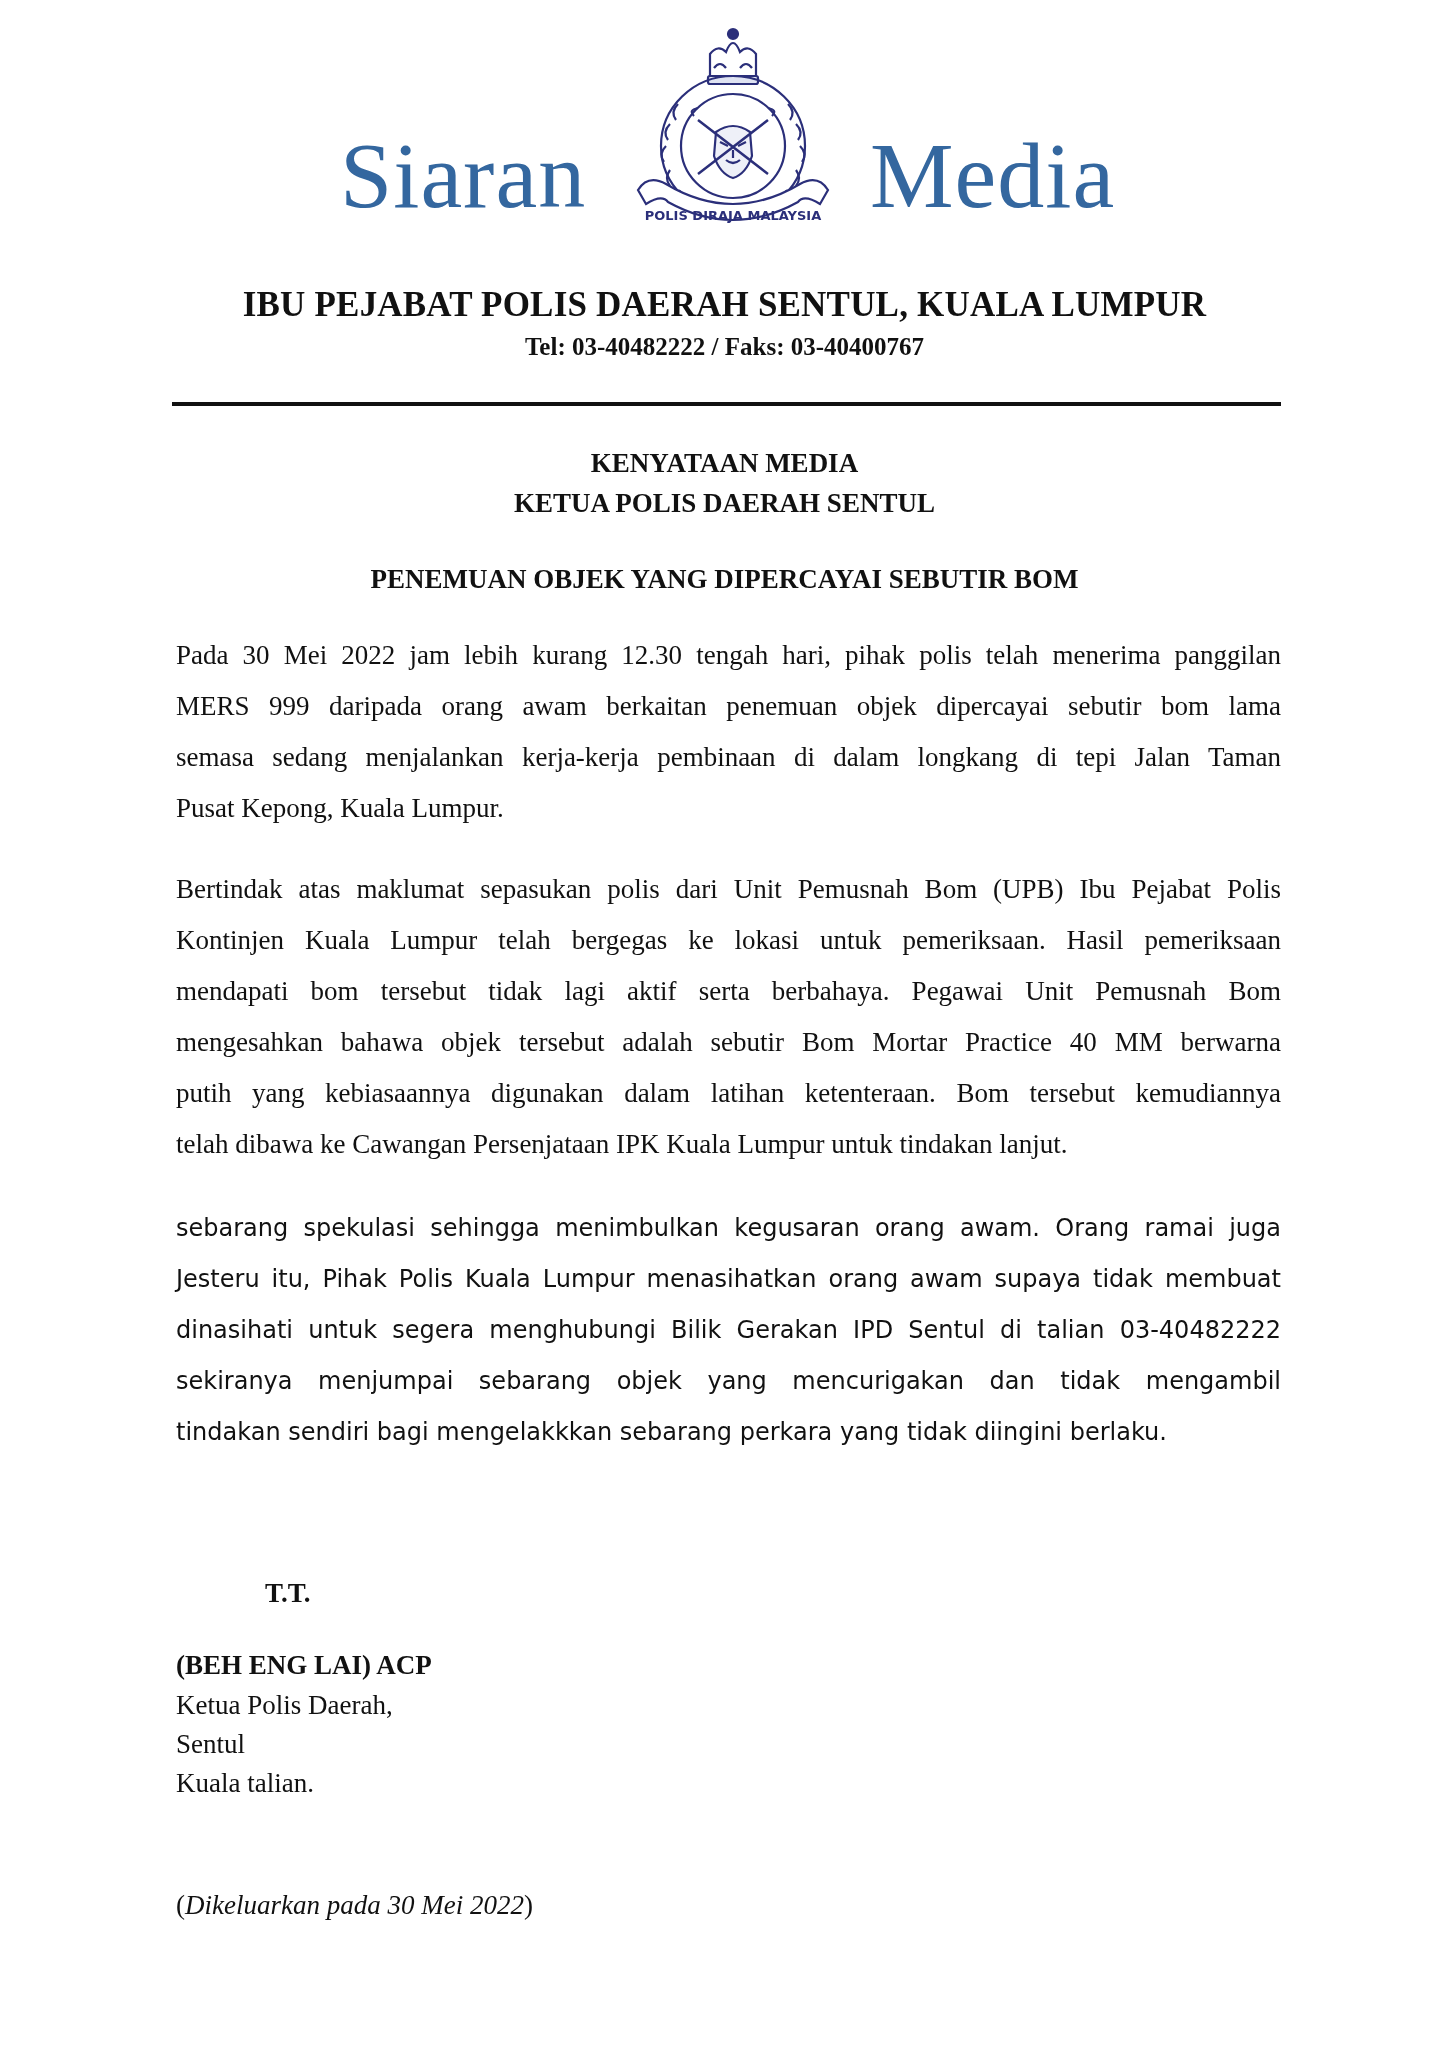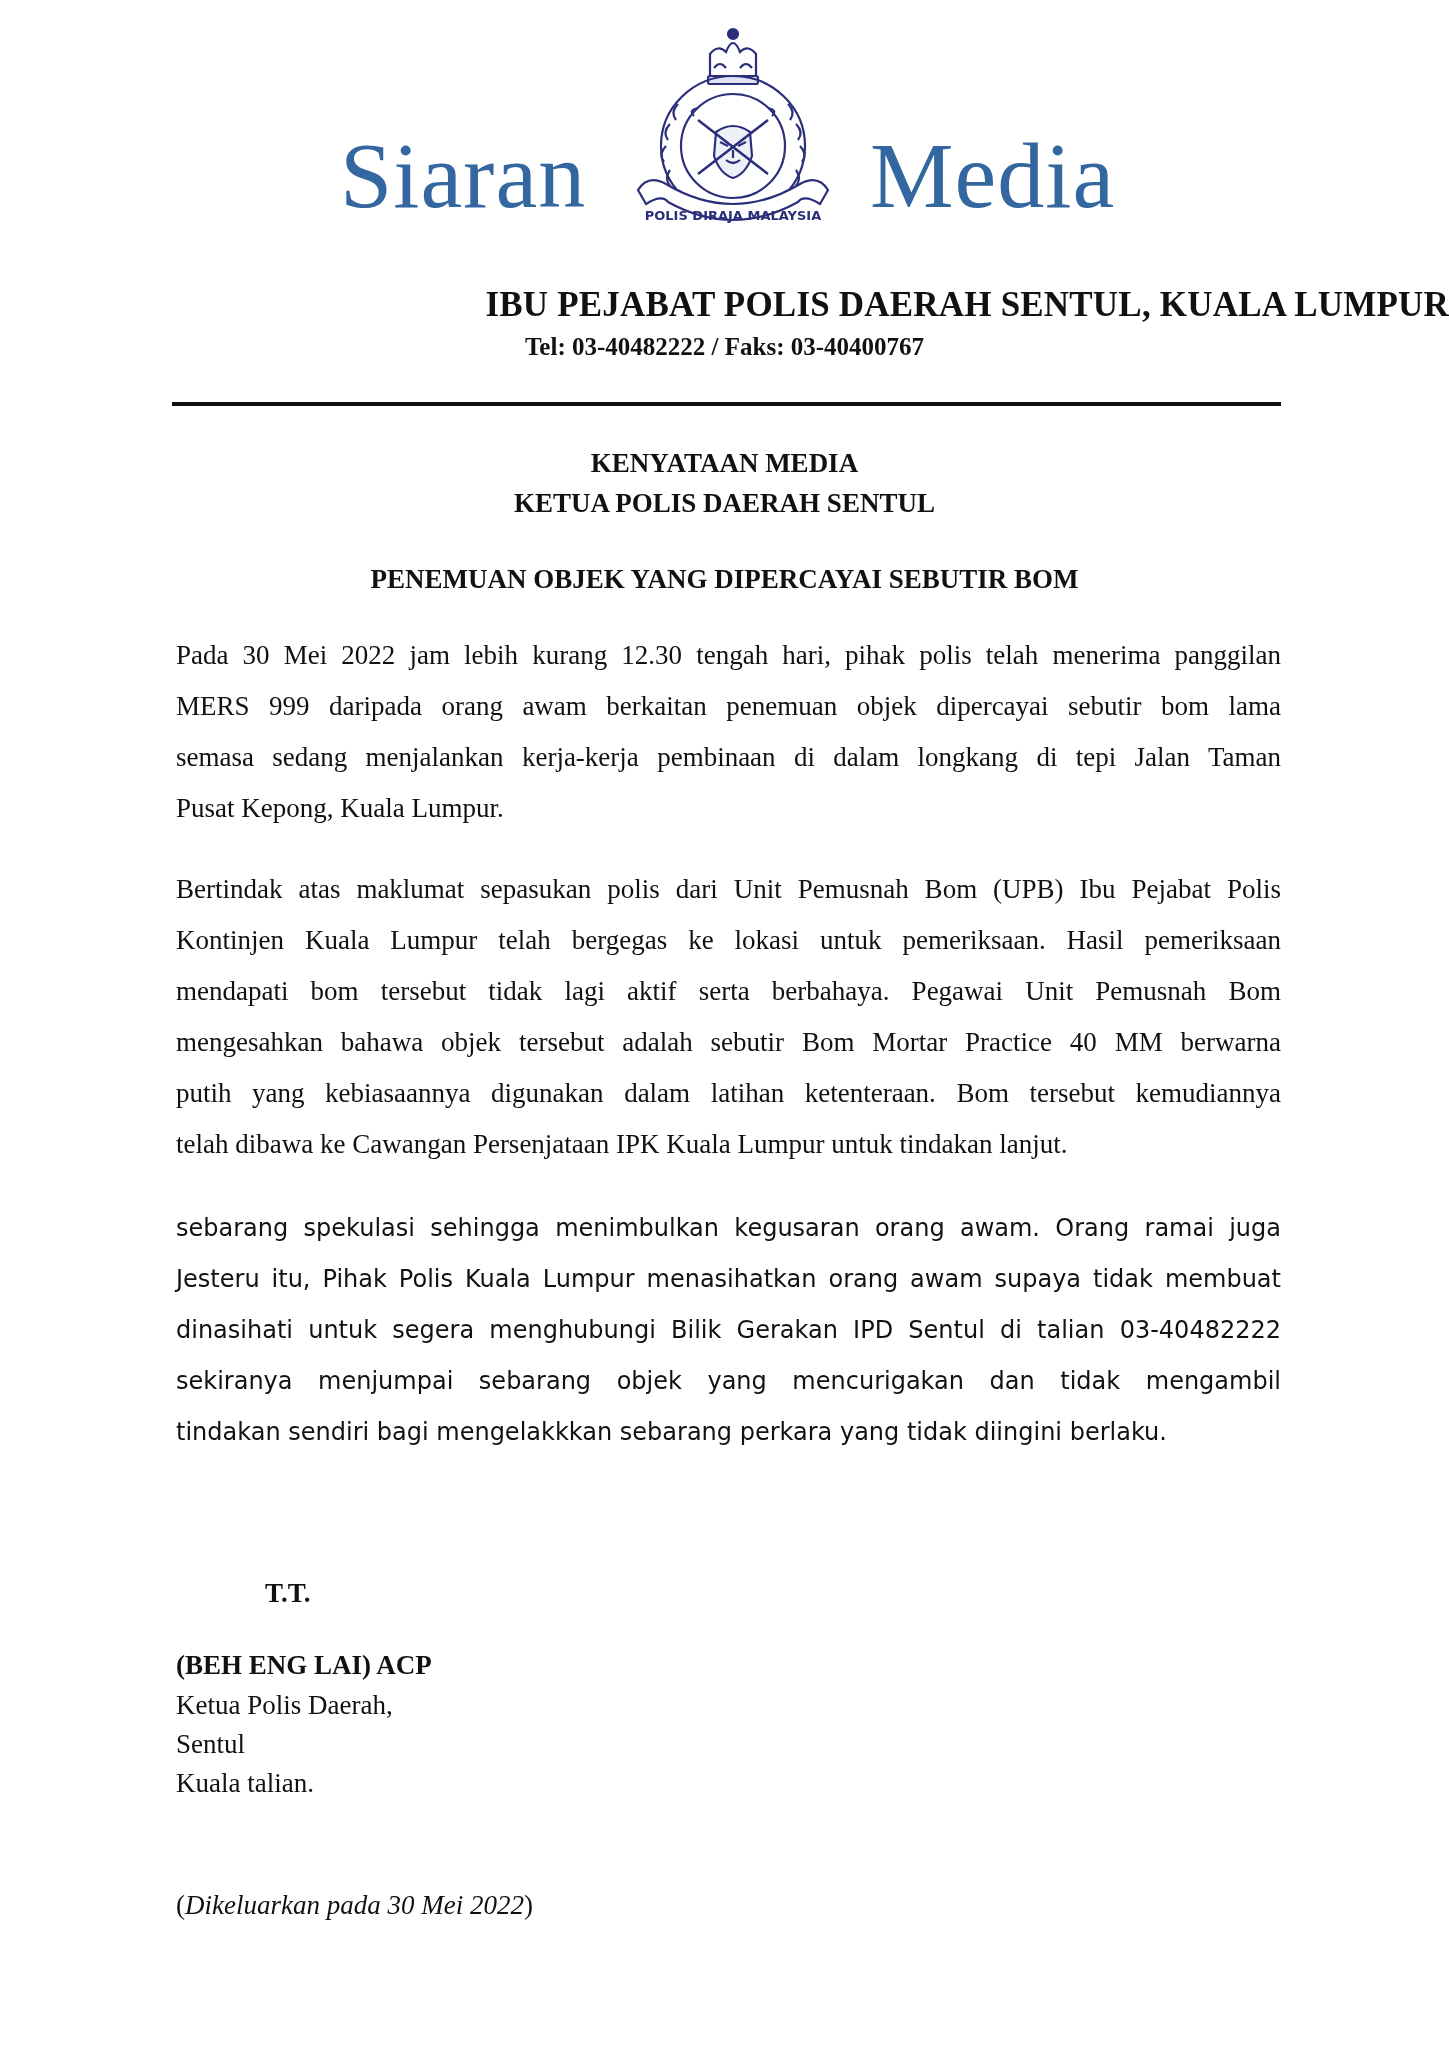--- a/index.html
+++ b/index.html
@@ -4,21 +4,21 @@
 <style>
   html, body { margin: 0; padding: 0; background: #ffffff; }
   body { width: 1449px; height: 2048px; position: relative; overflow: hidden;
          font-family: "Liberation Serif", "DejaVu Serif", serif; color: #111; }
   .masthead { position: absolute; top: 0; left: 0; width: 1449px; height: 250px; padding-left: 27px; }
   .mast-word { position: absolute; top: 128px; font-size: 94px; color: #34679f; line-height: 1;
                font-family: "Liberation Serif", serif; letter-spacing: 1px; }
   .mast-left { left: 340px; }
   .mast-right { left: 870px; }
   .crest { position: absolute; left: 628px; top: 24px; width: 210px; height: 214px; }
-  .office { position: absolute; top: 285px; left: 0; width: 1449px; text-align: right;
+  .office { position: absolute; top: 285px; left: 0; width: 1449px; text-align: center;
             font-weight: bold; font-size: 35px; letter-spacing: 0.2px; }
   .contact { position: absolute; top: 333px; left: 0; width: 1449px; text-align: center;
              font-weight: bold; font-size: 25px; }
   .rule { position: absolute; top: 402px; left: 172px; width: 1109px; height: 4px; background: #111; }
   .stmt1 { position: absolute; top: 448px; left: 0; width: 1449px; text-align: center; font-weight: bold; font-size: 27px; }
   .stmt2 { position: absolute; top: 488px; left: 0; width: 1449px; text-align: center; font-weight: bold; font-size: 27px; }
   .subject { position: absolute; top: 564px; left: 0; width: 1449px; text-align: center; font-weight: bold; font-size: 27px; }
   .para { position: absolute; left: 176px; width: 1105px; font-size: 27px; line-height: 51px;
           text-align: justify; }
   .para .ln { display: block; text-align: justify; text-align-last: justify; height: 51px; white-space: nowrap; }

